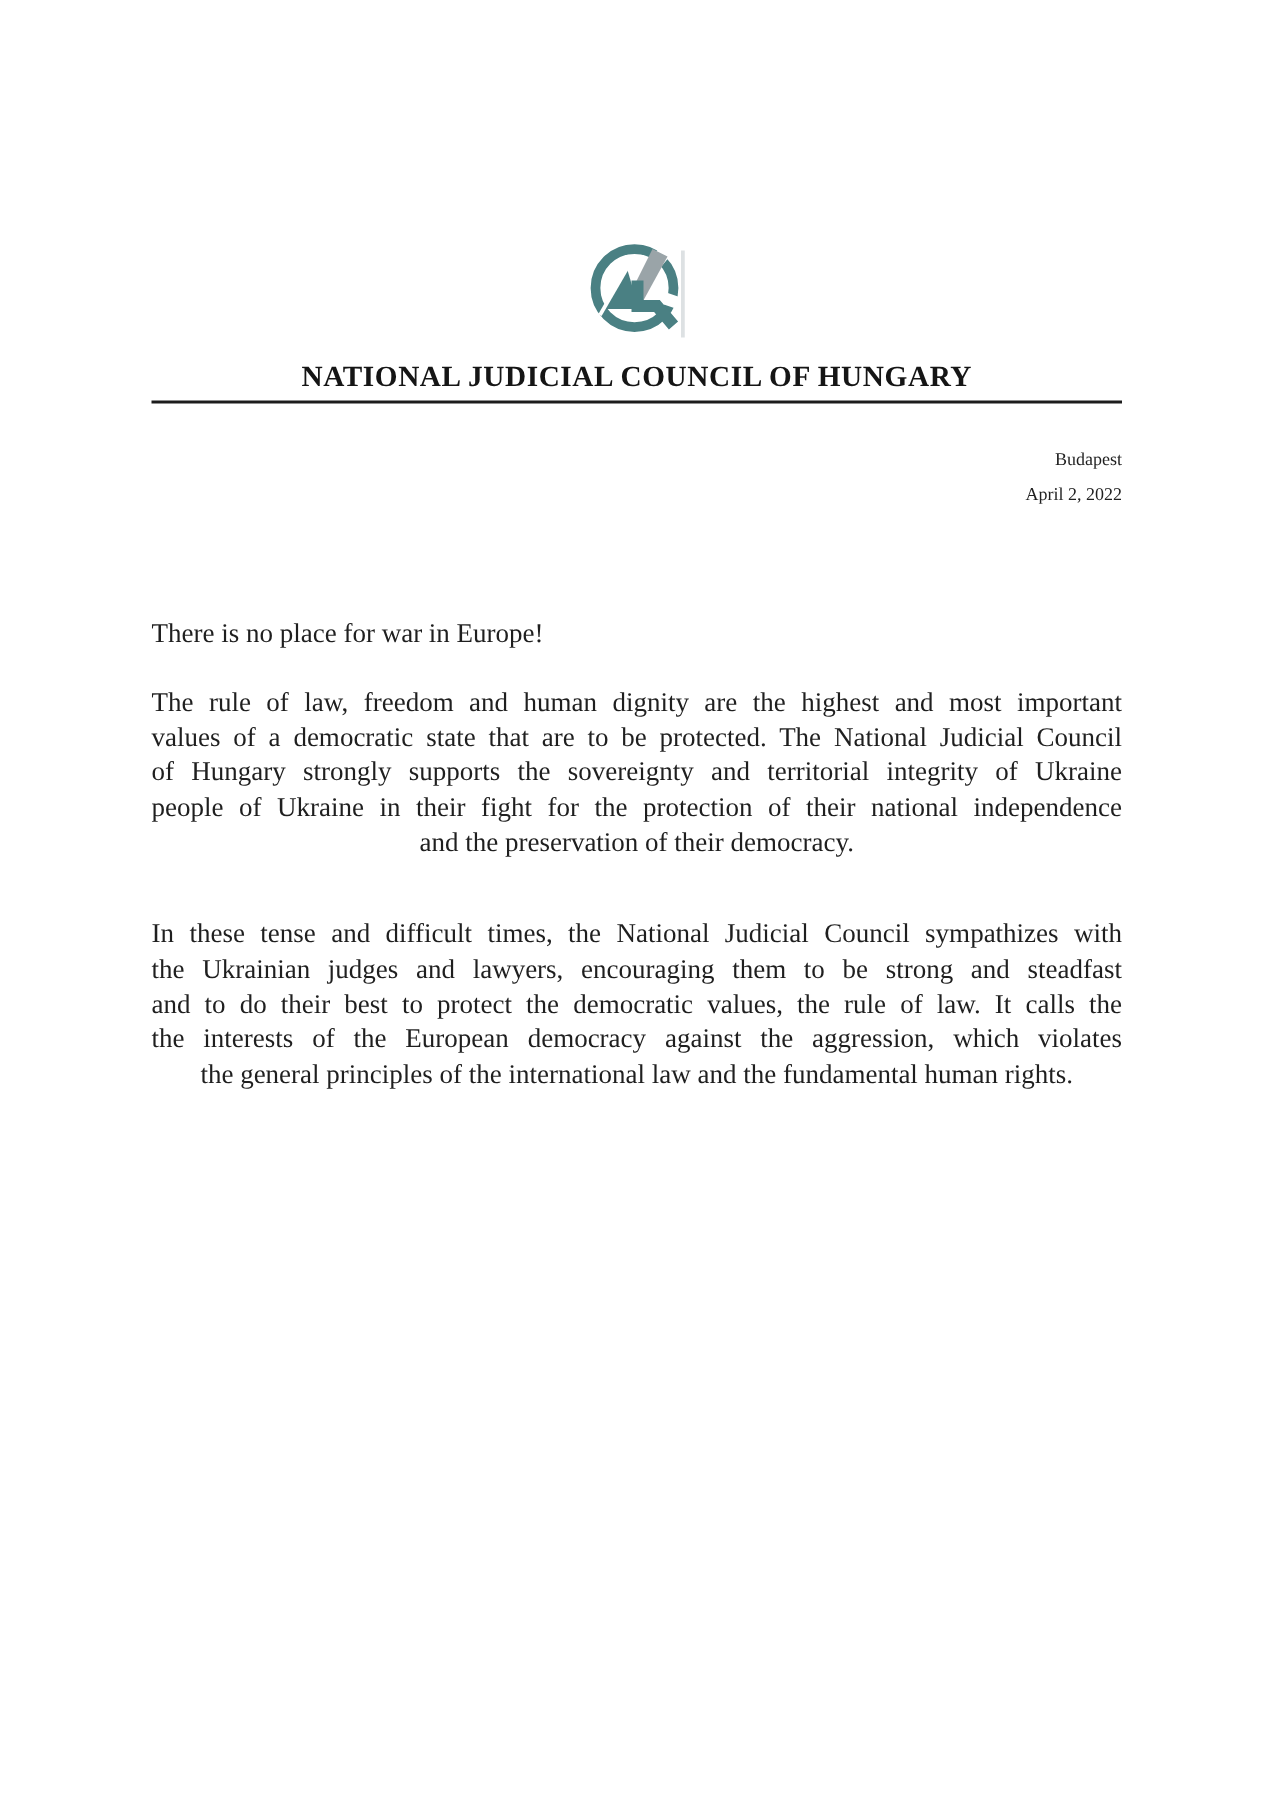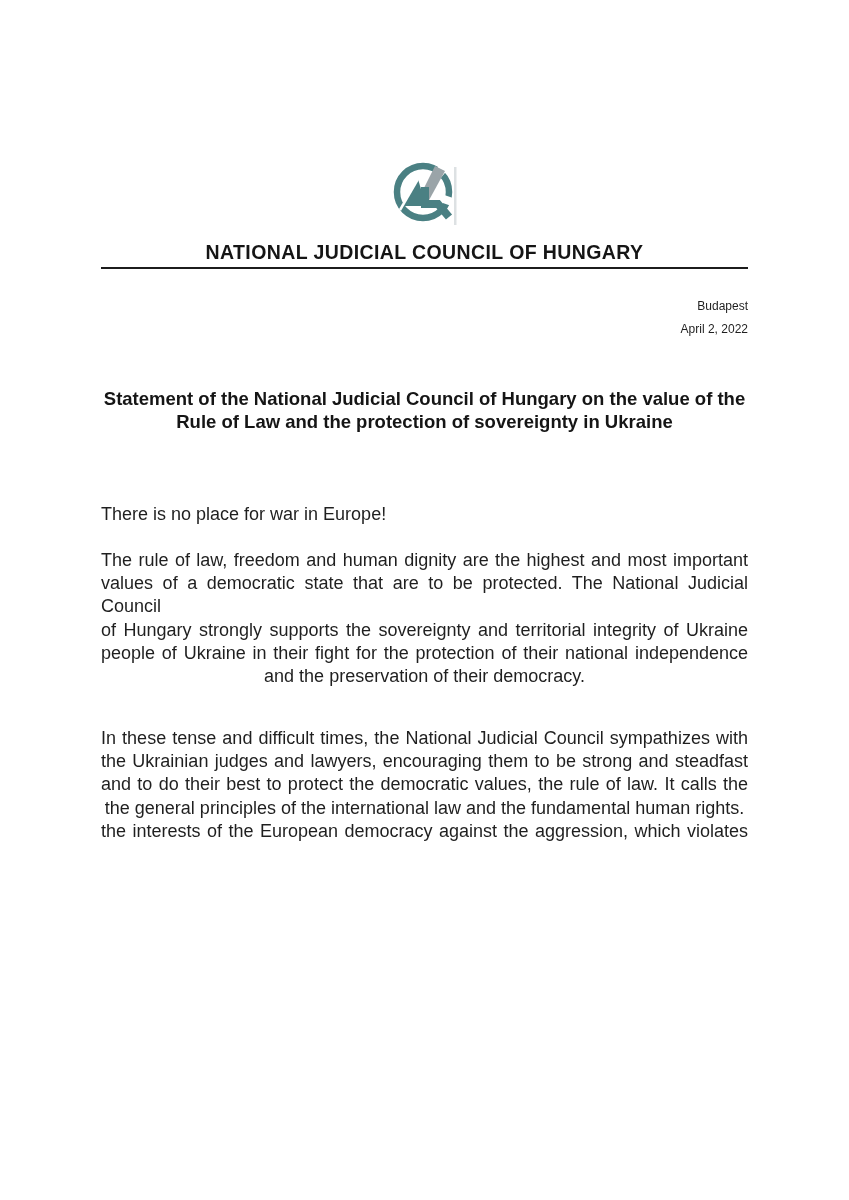--- a/index.html
+++ b/index.html
@@ -5,21 +5,21 @@
   html, body {
     margin: 0;
     padding: 0;
     background: #ffffff;
   }
   .page {
     position: relative;
     width: 849px;
     height: 1200px;
     background: #ffffff;
-    font-family: Liberation Sans, sans-serif;
+    font-family: Liberation Serif, serif;
     color: #1f1f1f;
     box-sizing: border-box;
     padding: 0 101px;
     overflow: hidden;
   }
   .logo-wrap {
     margin-top: 160px;
     height: 68px;
     display: flex;
     justify-content: center;
@@ -98,36 +98,32 @@
     </svg>
   </div>
 
   <div class="masthead">NATIONAL JUDICIAL COUNCIL OF HUNGARY</div>
 
   <div class="dateline">
     <div>Budapest</div>
     <div>April 2, 2022</div>
   </div>
 
-  <div class="doc-heading">
-    <div class="hline">Statement of the National Judicial Council of Hungary on the value of the</div>
-    <div class="hline">Rule of Law and the protection of sovereignty in Ukraine</div>
-  </div>
 
   <div class="intro-line">There is no place for war in Europe!</div>
 
   <div class="paragraph p1">
     <div class="jline">The rule of law, freedom and human dignity are the highest and most important</div>
     <div class="jline">values of a democratic state that are to be protected. The National Judicial Council</div>
     <div class="jline">of Hungary strongly supports the sovereignty and territorial integrity of Ukraine</div>
     <div class="jline">people of Ukraine in their fight for the protection of their national independence</div>
     <div class="jline last">and the preservation of their democracy.</div>
   </div>
 
   <div class="paragraph p2">
     <div class="jline">In these tense and difficult times, the National Judicial Council sympathizes with</div>
     <div class="jline">the Ukrainian judges and lawyers, encouraging them to be strong and steadfast</div>
     <div class="jline">and to do their best to protect the democratic values, the rule of law. It calls the</div>
+    <div class="jline">the interests of the European democracy against the aggression, which violates</div>
     <div class="jline last">the general principles of the international law and the fundamental human rights.</div>
-    <div class="jline">the interests of the European democracy against the aggression, which violates</div>
   </div>
 
 </div>
 
 </body></html>

